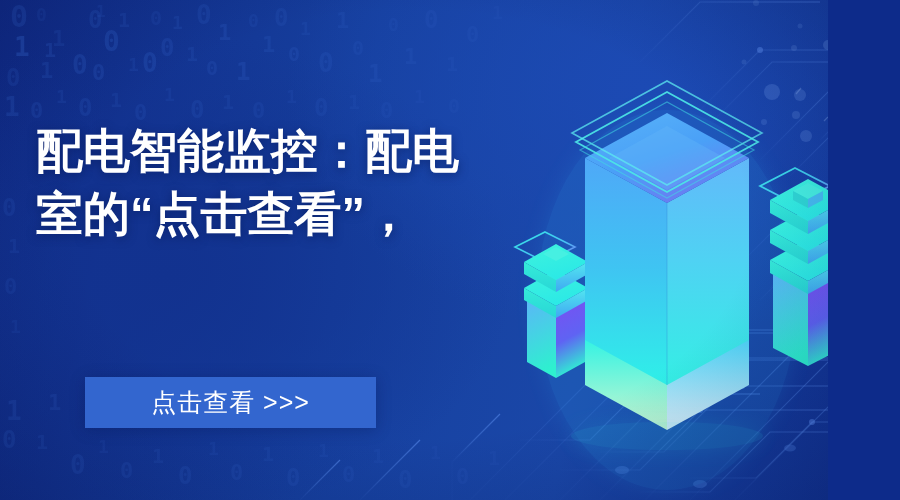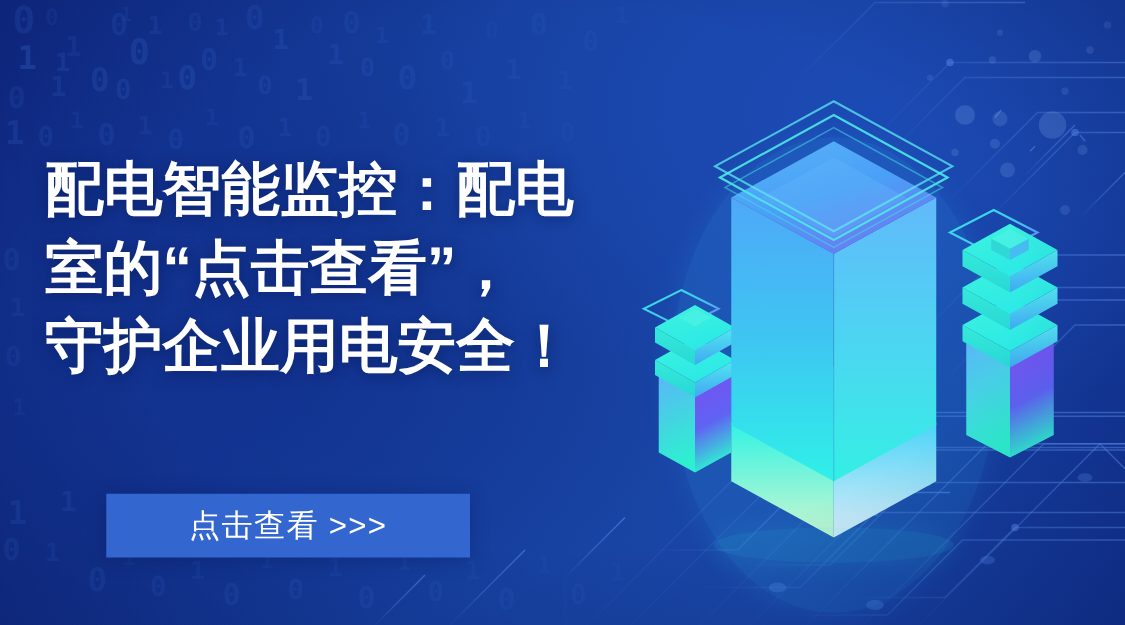--- a/index.html
+++ b/index.html
@@ -2,21 +2,21 @@
 <html><head>
 <meta charset="utf-8">
 <style>
   html, body {
     margin: 0;
     padding: 0;
     background: #0d2b8a;
   }
   #banner {
     position: relative;
-    width: 900px;
+    width: 828px;
     height: 500px;
     overflow: hidden;
     font-family: "Liberation Sans", "DejaVu Sans", sans-serif;
     background: #143a9e;
   }
 
   
   .bg-base {
     position: absolute;
     inset: 0;
@@ -57,21 +57,21 @@
     line-height: 63px;
     letter-spacing: 0px;
     text-shadow: 0 2px 10px rgba(6,22,80,0.55);
   }
   .headline div { white-space: nowrap; }
 
   
   .cta {
     position: absolute;
     left: 85px;
-    top: 395px;
+    top: 377px;
     width: 291px;
     height: 51px;
     background: #3366cf;
     display: flex;
     align-items: center;
     justify-content: center;
     cursor: pointer;
     box-shadow: 0 2px 14px rgba(5,20,80,0.30);
   }
   .cta-label {
@@ -392,20 +392,19 @@
 
       <ellipse cx="667" cy="436" rx="96" ry="14" fill="#2fe8f0" opacity="0.12" filter="url(#glowSoft)"></ellipse>
     </svg>
   </div>
 
   <div class="bg-vignette"></div>
 
   <div class="headline">
     <div>配电智能监控：配电</div>
     <div>室的“点击查看”，</div>
-    <div>守护企业用电安全！</div>
   </div>
 
   <div class="cta">
     <span class="cta-label">点击查看 &gt;&gt;&gt;</span>
   </div>
 
 </div>
 
 </body></html>

